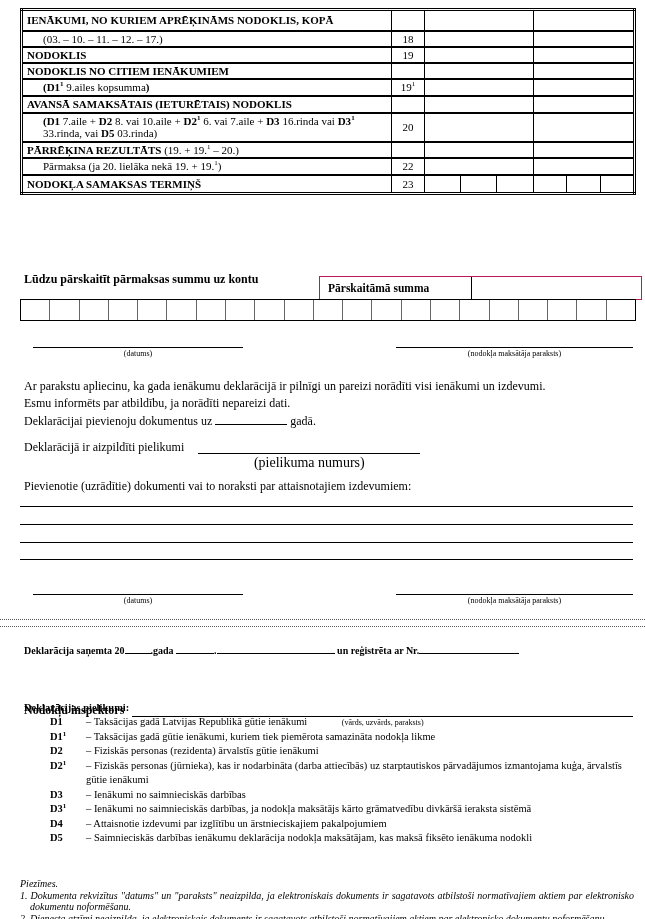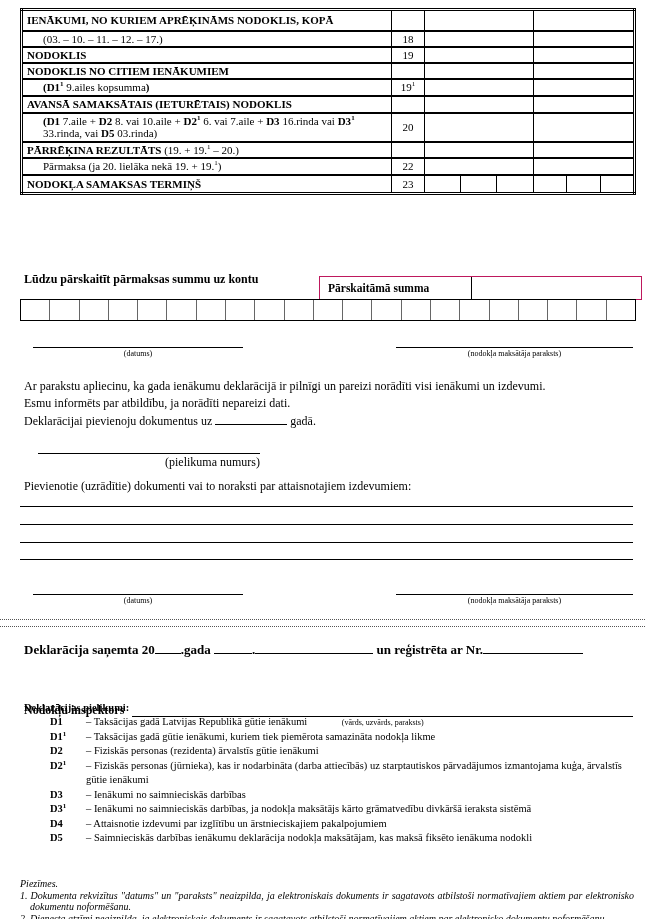--- a/index.html
+++ b/index.html
@@ -62,33 +62,33 @@
   
   .affirm{position:absolute;left:24px;top:378px;width:608px;font-size:12px;line-height:17px;}
   .blank{display:inline-block;border-bottom:1px solid #000;height:12px;vertical-align:baseline;}
   .b72{width:72px;} .b26{width:26px;} .b38{width:38px;} .b118{width:118px;} .b100{width:100px;}
 
   
   .annex-filled{position:absolute;left:24px;top:440px;display:flex;align-items:flex-start;}
   .annex-filled .txt{font-size:12px;}
   .annex-filled .uwrap{width:222px;margin-left:14px;text-align:center;}
   .annex-filled .uline{height:13px;border-bottom:1px solid #000;}
-  .annex-filled .uhint{font-size:12px;padding-top:1px;text-align:right;}
+  .annex-filled .uhint{font-size:14px;padding-top:1px;}
 
   .docs-heading{position:absolute;left:24px;top:479px;font-size:12px;}
 
   .rule{position:absolute;left:20px;width:613px;border-top:1.5px solid #000;}
   .rule1{top:506px;} .rule2{top:524px;} .rule3{top:542px;} .rule4{top:559px;}
 
   
   .perf{position:absolute;left:0;width:645px;border-top:1px dotted #555;}
   .perf1{top:619px;} .perf2{top:626px;}
 
   
-  .received{position:absolute;left:24px;top:641px;font-size:13px;font-weight:bold;width:610px;}
+  .received{position:absolute;left:24px;top:641px;font-size:10px;font-weight:bold;width:610px;}
   .inspector-row{position:absolute;left:24px;top:703px;width:609px;display:flex;}
   .inspector-row .ilabel{font-size:12px;font-weight:bold;flex:none;padding-right:8px;}
   .inspector-row .lwrap{flex:1;text-align:center;}
   .inspector-row .lline{height:13px;border-bottom:1px solid #000;}
   .inspector-row .lhint{font-size:8px;padding-top:1px;}
 
   
   .annex-list{position:absolute;left:24px;top:701px;width:606px;}
   .annex-list .heading{font-size:10.5px;font-weight:bold;line-height:14px;}
   .ditem{display:flex;font-size:10.5px;line-height:14.5px;}
@@ -226,20 +226,21 @@
   <div>Ar parakstu apliecinu, ka gada ienākumu deklarācijā ir pilnīgi un pareizi norādīti visi ienākumi un izdevumi.</div>
   <div>Esmu informēts par atbildību, ja norādīti nepareizi dati.</div>
   <div>
     <span>Deklarācijai pievienoju dokumentus uz</span>
     <span class="blank b72"></span>
     <span>gadā.</span>
   </div>
 </div>
 
 <div class="annex-filled">
+  <span class="txt">Deklarācijā ir aizpildīti pielikumi</span>
   <span class="uwrap">
     <span class="uline" style="display:block"></span>
     <span class="uhint" style="display:block">(pielikuma numurs)</span>
   </span>
 </div>
 
 <div class="docs-heading">Pievienotie (uzrādītie) dokumenti vai to noraksti par attaisnotajiem izdevumiem:</div>
 <div class="rule rule1"></div>
 <div class="rule rule2"></div>
 <div class="rule rule3"></div>

